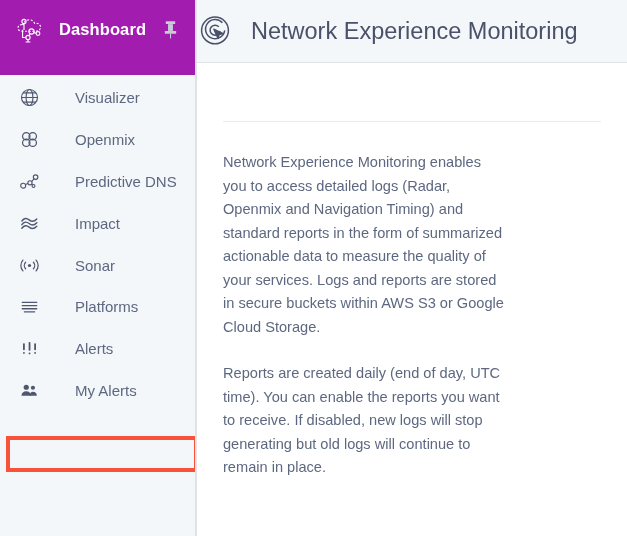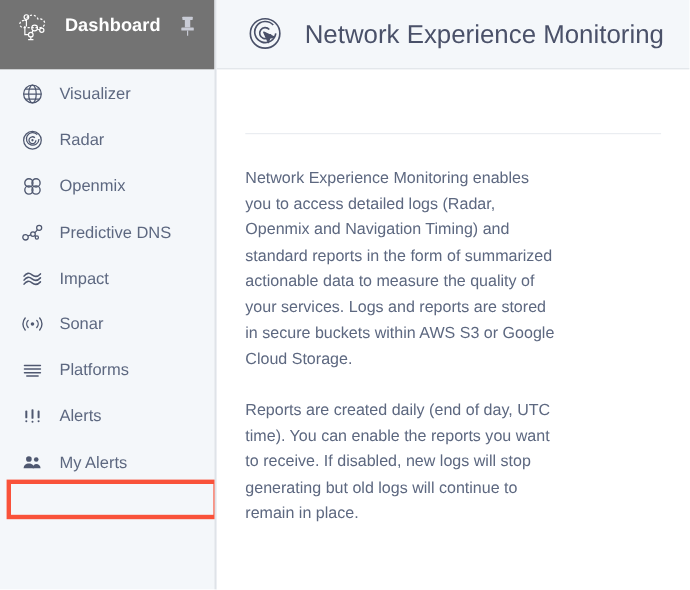--- a/index.html
+++ b/index.html
@@ -26,22 +26,22 @@
     position: relative;
     width: 197px;
     height: 536px;
     background: #f4f7fa;
     border-right: 2px solid #dfe3e8;
     box-sizing: border-box;
     flex: 0 0 197px;
     overflow: hidden;
   }
   .sidebar-header {
-    height: 63px;
-    background: #737373;
+    height: 75px;
+    background: #a21caf;
     display: flex;
     align-items: center;
     padding: 0 0 16px 14px;
     box-sizing: border-box;
   }
   .sidebar-header .brand-icon {
     width: 34px;
     height: 30px;
     flex: 0 0 34px;
     display: block;
@@ -69,20 +69,21 @@
   }
   .nav-item {
     height: 41.8px;
     display: flex;
     align-items: center;
     padding-left: 18px;
     box-sizing: border-box;
     color: #5d6880;
     font-size: 15px;
     white-space: nowrap;
+    gap: 21px;
   }
   .nav-item .nav-icon {
     width: 22px;
     height: 22px;
     flex: 0 0 22px;
     display: flex;
     align-items: center;
     justify-content: center;
   }
   .nav-item .nav-label {
@@ -114,21 +115,20 @@
     height: 536px;
     background: #ffffff;
     overflow: hidden;
   }
   .main-header {
     height: 63px;
     background: #f4f7fa;
     border-bottom: 1px solid #dfe3e8;
     display: flex;
     align-items: center;
-    padding-left: 26px;
     box-sizing: border-box;
   }
   .main-header .page-icon {
     width: 36px;
     height: 36px;
     flex: 0 0 36px;
     display: block;
   }
   .main-header .page-title {
     margin-left: 18px;
@@ -198,31 +198,20 @@
         <span class="nav-icon">
           <svg viewBox="0 0 22 22" width="21" height="21" fill="none" stroke="#4f5870" stroke-width="1.2">
             <circle cx="11" cy="11" r="8.4"></circle>
             <ellipse cx="11" cy="11" rx="3.6" ry="8.4"></ellipse>
             <path d="M2.6 11h16.8M4.2 6.2h13.6M4.2 15.8h13.6"></path>
           </svg>
         </span>
         <span class="nav-label">Visualizer</span>
       </div>
 
-      <div class="nav-item">
-        <span class="nav-icon">
-          <svg viewBox="0 0 22 22" width="21" height="21" fill="none" stroke="#4f5870" stroke-width="1.2">
-            <circle cx="11" cy="11" r="8.4"></circle>
-            <path d="M15.6 5.6a6 6 0 1 0 1.6 4.2"></path>
-            <path d="M13.3 8.6a3.3 3.3 0 1 0 1 2.4"></path>
-            <circle cx="11" cy="11" r="1.1" fill="#4f5870" stroke="none"></circle>
-          </svg>
-        </span>
-        <span class="nav-label">Radar</span>
-      </div>
 
       <div class="nav-item">
         <span class="nav-icon">
           <svg viewBox="0 0 22 22" width="21" height="21" fill="none" stroke="#4f5870" stroke-width="1.3">
             <circle cx="7.6" cy="7.6" r="3.9"></circle>
             <circle cx="14.4" cy="7.6" r="3.9"></circle>
             <circle cx="7.6" cy="14.4" r="3.9"></circle>
             <circle cx="14.4" cy="14.4" r="3.9"></circle>
           </svg>
         </span>

